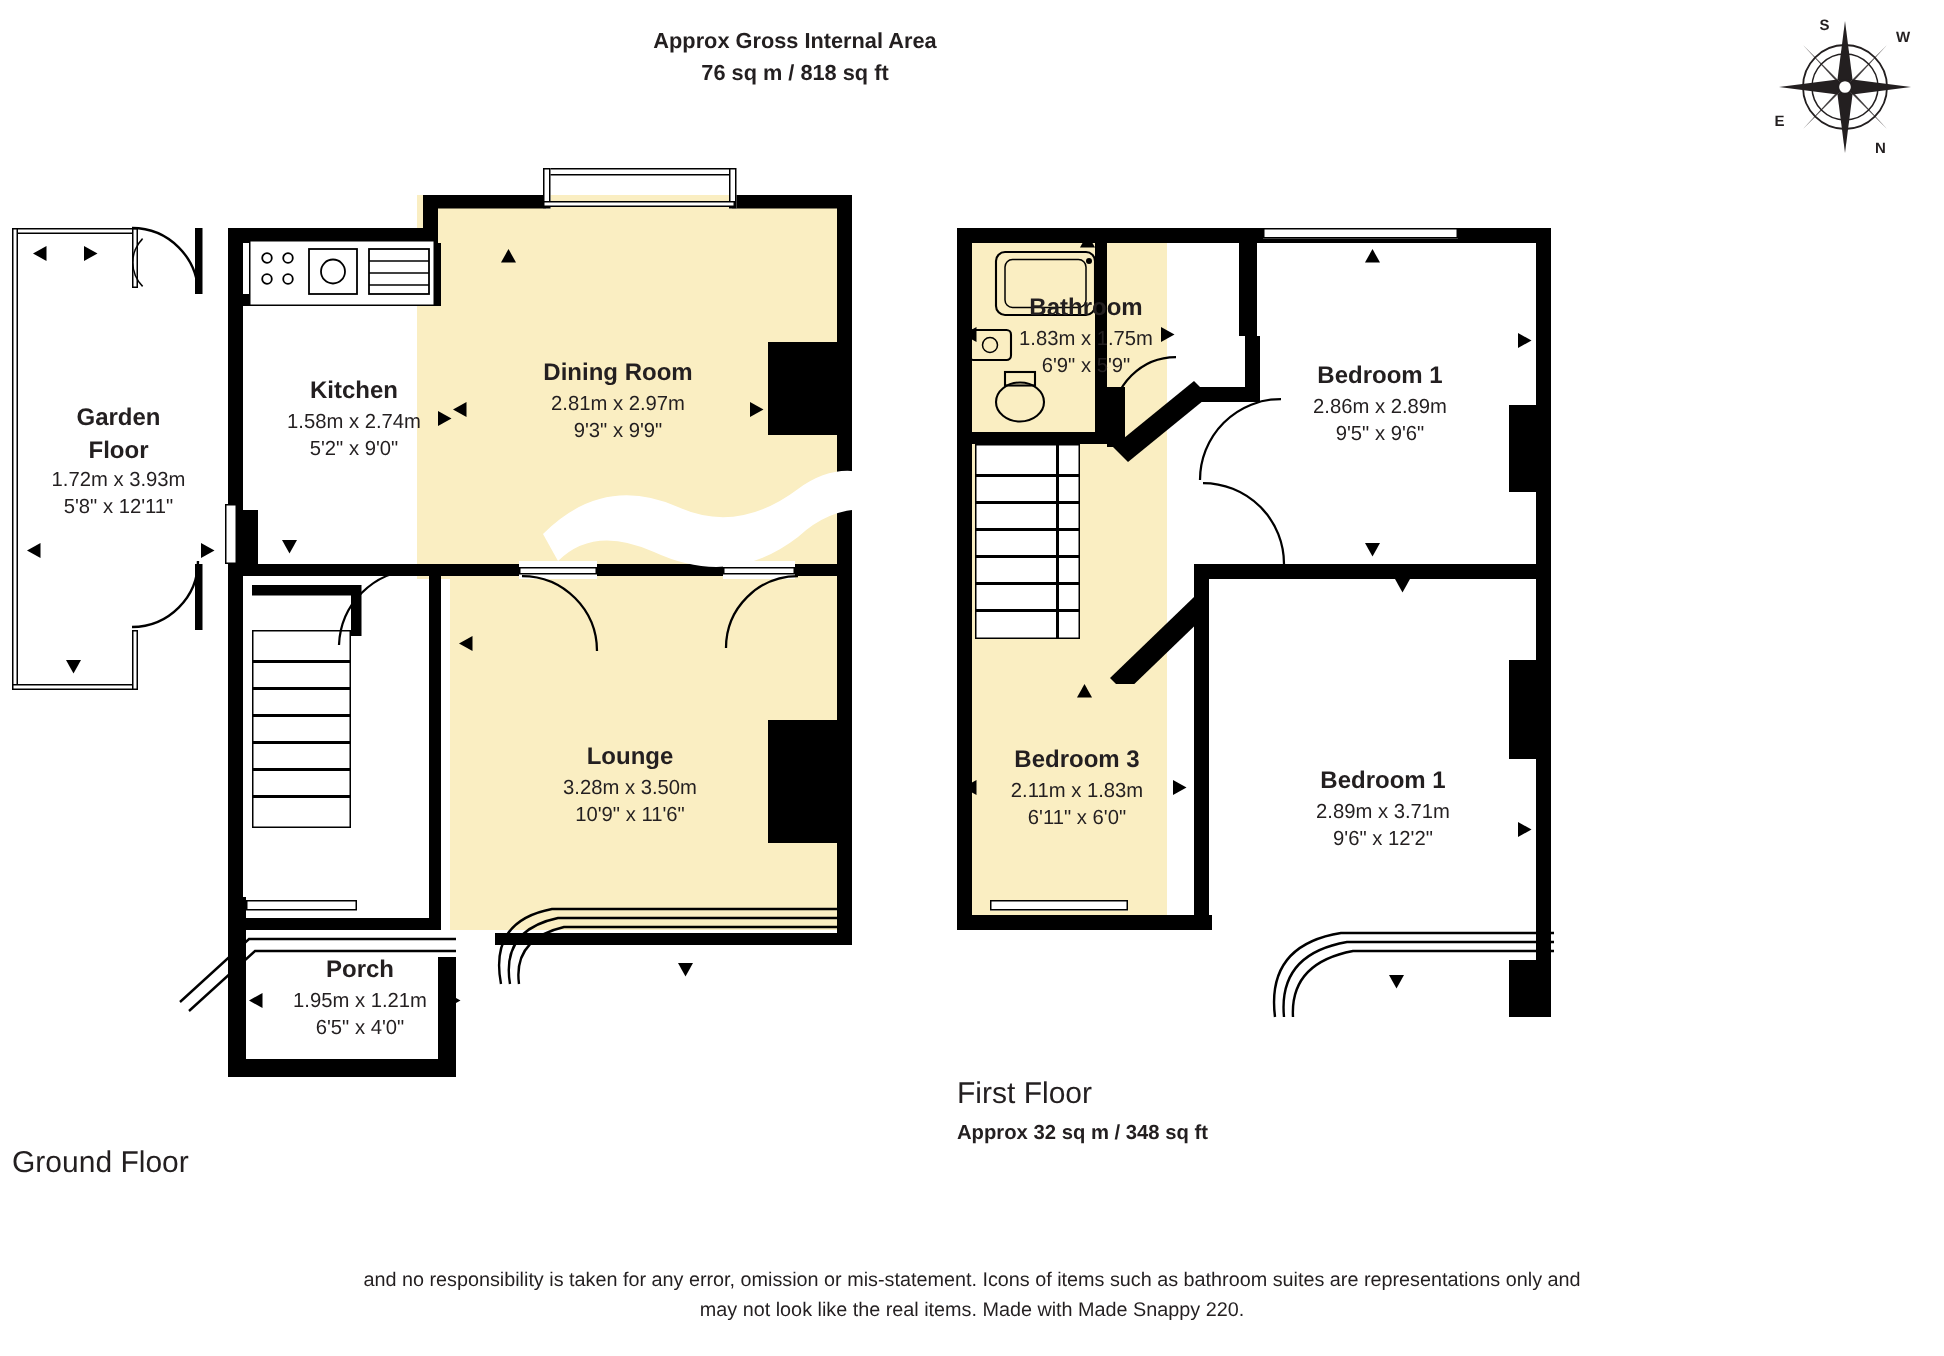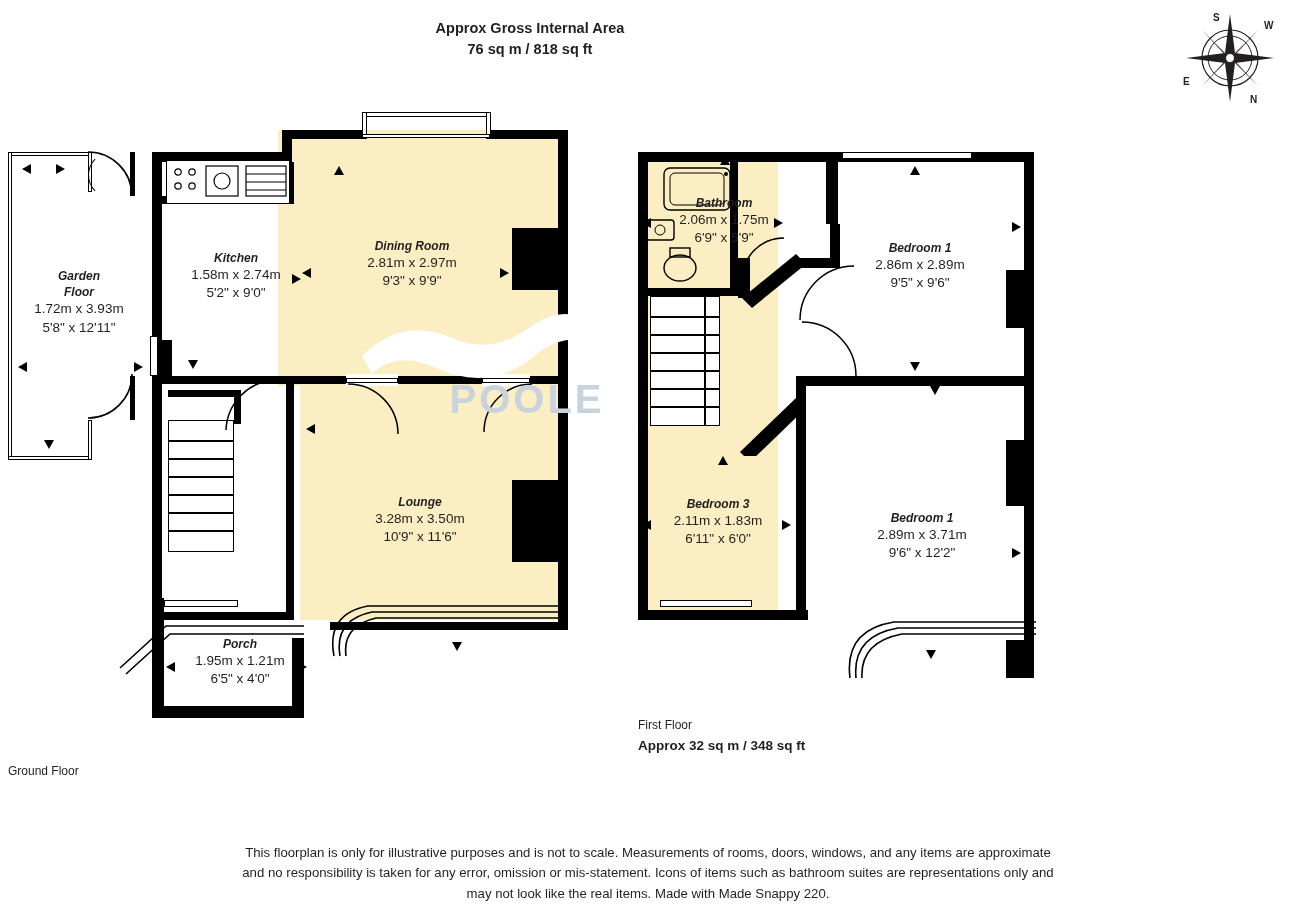--- a/index.html
+++ b/index.html
@@ -18,24 +18,24 @@
     font-size:14.5px;font-weight:bold;line-height:1.45;
   }
   
   .wall{position:absolute;background:#000000;}
   .fill{position:absolute;background:#faeec2;}
   .white{position:absolute;background:#ffffff;}
   .winline{position:absolute;border:1.6px solid #000;background:#fff;box-sizing:border-box;}
   .room-label{
     position:absolute;text-align:center;line-height:1.35;
   }
-  .room-label .nm{font-size:12px;font-weight:bold;display:block;font-style:italic;}
+  .room-label .nm{font-size:16px;font-weight:bold;display:block;}
   .room-label .dim{font-size:13.5px;display:block;}
   .floor-title{position:absolute;}
-  .floor-title .t{font-size:12px;display:block;margin-bottom:6px;}
+  .floor-title .t{font-size:20px;display:block;margin-bottom:6px;}
   .floor-title .s{font-size:13.5px;font-weight:bold;display:block;}
   #disclaimer{
     position:absolute;left:148px;top:843px;width:1000px;
     text-align:center;font-size:13.2px;line-height:1.55;color:#231f20;
   }
   
   .arr{position:absolute;width:0;height:0;}
   .arr-l{border-top:5px solid transparent;border-bottom:5px solid transparent;border-right:9px solid #000;}
   .arr-r{border-top:5px solid transparent;border-bottom:5px solid transparent;border-left:9px solid #000;}
   .arr-u{border-left:5px solid transparent;border-right:5px solid transparent;border-bottom:9px solid #000;}
@@ -278,21 +278,20 @@
   <div class="arr arr-d" style="left:296px;top:650px;"></div>
   <div class="arr arr-l" style="left:12px;top:520px;"></div>
   <div class="arr arr-r" style="left:152px;top:520px;"></div>
   <div class="arr arr-u" style="left:88px;top:456px;"></div>
 </div>
 
 <div id="watermark">
   <svg width="350" height="80" viewBox="0 0 350 80" style="position:absolute;left:0;top:0;">
     <path d="M10 56 q40 -40 90 -18 q40 18 80 -12 q30 -22 60 -4 L250 44 q-40 -14 -70 14 q-44 34 -96 10 q-40 -18 -64 6 Z" fill="#ffffff"></path>
   </svg>
-  <div class="wm-text" style="position:absolute;left:0;top:72px;width:350px;">POOLE</div>
 </div>
 
 <div class="room-label" style="left:0px;top:268px;width:158px;">
   <span class="nm">Garden</span>
   <span class="nm">Floor</span>
   <span class="dim">1.72m x 3.93m</span>
   <span class="dim">5'8" x 12'11"</span>
 </div>
 
 <div class="room-label" style="left:156px;top:250px;width:160px;">
@@ -314,21 +313,21 @@
 </div>
 
 <div class="room-label" style="left:158px;top:636px;width:164px;">
   <span class="nm">Porch</span>
   <span class="dim">1.95m x 1.21m</span>
   <span class="dim">6'5" x 4'0"</span>
 </div>
 
 <div class="room-label" style="left:640px;top:195px;width:168px;">
   <span class="nm">Bathroom</span>
-  <span class="dim">2.06m x 1.75m</span>
+  <span class="dim">1.83m x 1.75m</span>
   <span class="dim">6'9" x 5'9"</span>
 </div>
 
 <div class="room-label" style="left:832px;top:240px;width:176px;">
   <span class="nm">Bedroom 1</span>
   <span class="dim">2.86m x 2.89m</span>
   <span class="dim">9'5" x 9'6"</span>
 </div>
 
 <div class="room-label" style="left:636px;top:496px;width:164px;">
@@ -346,16 +345,15 @@
 <div class="floor-title" style="left:638px;top:718px;width:300px;">
   <span class="t">First Floor</span>
   <span class="s">Approx 32 sq m / 348 sq ft</span>
 </div>
 
 <div class="floor-title" style="left:8px;top:764px;width:320px;">
   <span class="t">Ground Floor</span>
 </div>
 
 <div id="disclaimer">
-  <div>This floorplan is only for illustrative purposes and is not to scale. Measurements of rooms, doors, windows, and any items are approximate</div>
   <div>and no responsibility is taken for any error, omission or mis-statement. Icons of items such as bathroom suites are representations only and</div>
   <div>may not look like the real items. Made with Made Snappy 220.</div>
 </div>
 
 </body></html>

